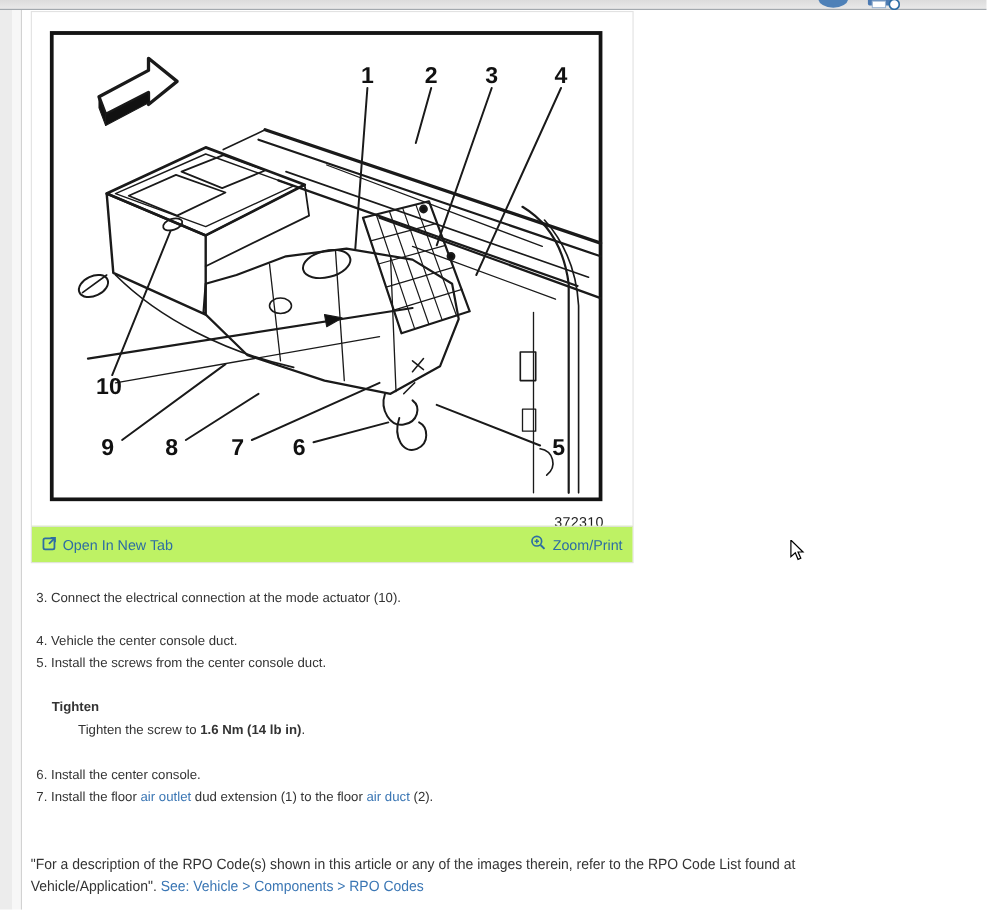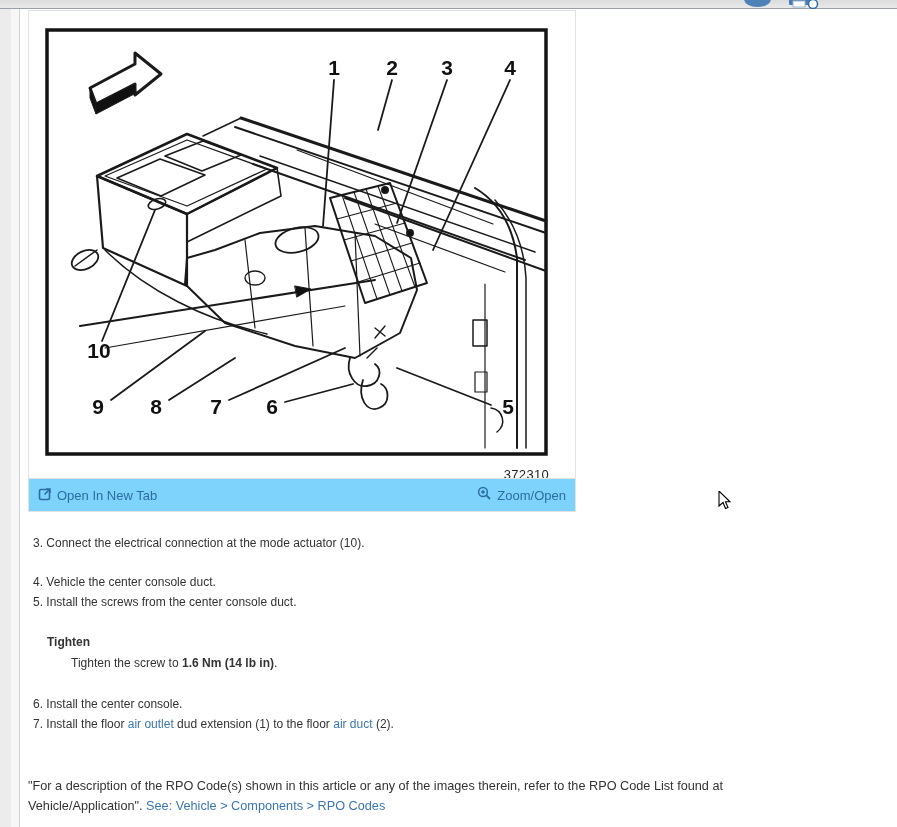--- a/index.html
+++ b/index.html
@@ -33,21 +33,21 @@
     position:absolute; left:28px; top:10px; width:548px; height:502px;
     background:#ffffff; border:1px solid #e2e2e2;
   }
   .diagram { position:absolute; left:16px; top:17px; }
   .fig-num {
     position:absolute; top:456px; right:26px;
     font-size:13px; color:#1d1d1d; letter-spacing:0.3px;text-align:center;
   }
   .fig-toolbar {
     position:absolute; left:0; bottom:0; width:100%; height:27px;
-    background:#7dd3fc; border-top:1px solid #e0e0e0;
+    background:#bef264; border-top:1px solid #e0e0e0;
     display:flex; align-items:center; justify-content:space-between;
     padding:16px 9px;
   }
   .tb-btn {
     display:flex; align-items:center; gap:5px;
     color:#2d6da3; font-size:13px; cursor:pointer;
   }
 
   
   .step { position:absolute; left:33px; font-size:12px; line-height:17px; color:#333; }
@@ -189,21 +189,21 @@
       <span>Open In New Tab</span>
     </div>
     <div class="tb-btn">
       <span>
         <svg width="15" height="15" viewBox="0 0 15 15">
           <circle cx="6" cy="6" r="4.4" fill="none" stroke="#2d6da3" stroke-width="1.5"></circle>
           <path d="M6,4 L6,8 M4,6 L8,6" stroke="#2d6da3" stroke-width="1.3"></path>
           <path d="M9.4,9.4 L13,13" stroke="#2d6da3" stroke-width="1.8"></path>
         </svg>
       </span>
-      <span>Zoom/Open</span>
+      <span>Zoom/Print</span>
     </div>
   </div>
 </div>
 
 <div class="step" style="top:535px;">
   <span>3.</span>
   <span>Connect the electrical connection at the mode actuator (10).</span>
 </div>
 
 <div class="step" style="top:574px;">

